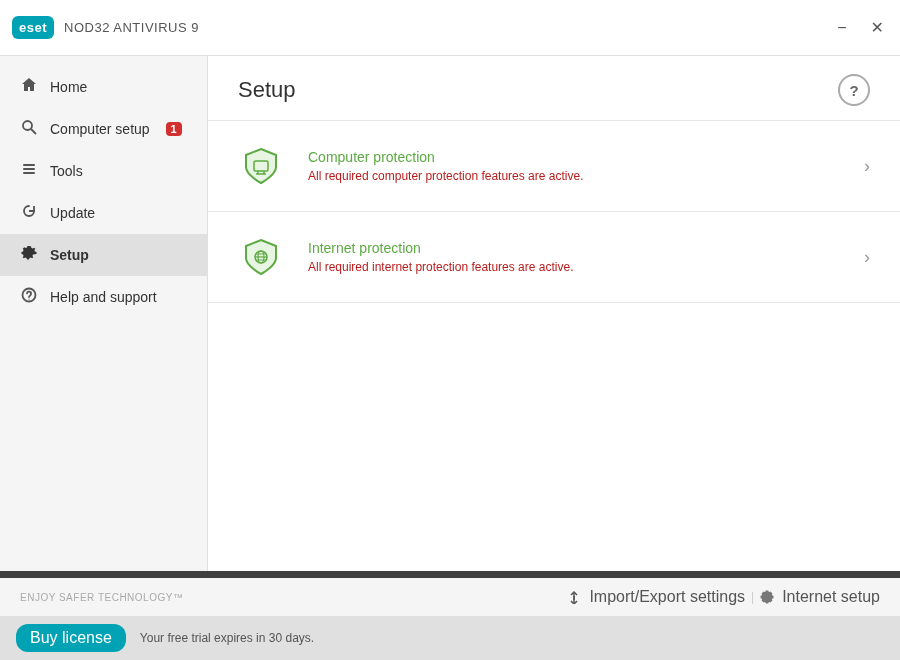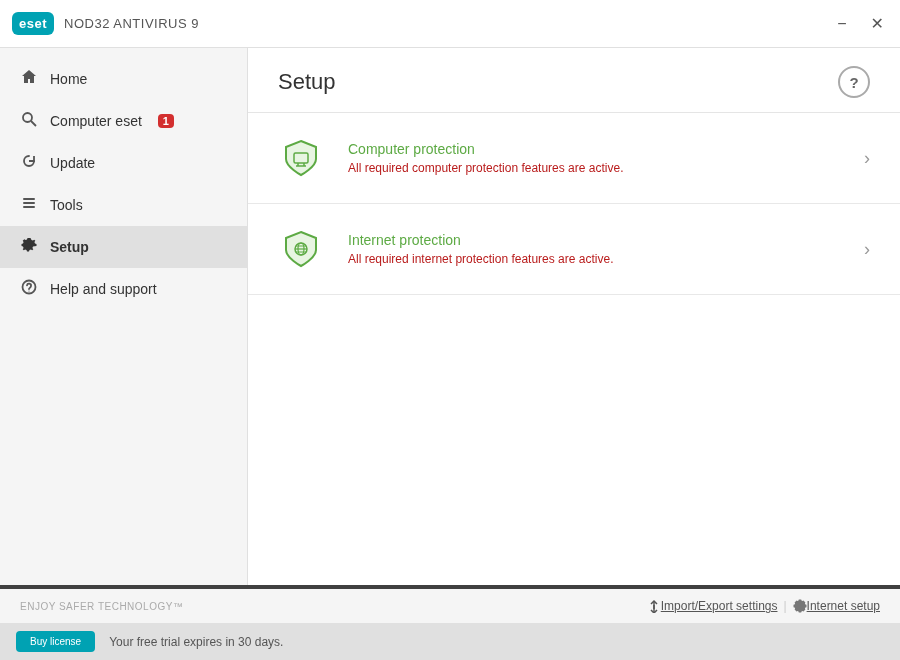--- a/index.html
+++ b/index.html
@@ -9,21 +9,21 @@
       font-family: 'Segoe UI', Arial, sans-serif;
       background: #f0f0f0;
       overflow: hidden;
       display: flex;
       flex-direction: column;
     }
 
     
     .title-bar {
       background: #fff;
-      height: 48px;
+      height: 56px;
       display: flex;
       align-items: center;
       padding: 0 12px;
       border-bottom: 1px solid #e0e0e0;
       position: relative;
     }
     .title-bar-logo {
       display: flex;
       align-items: center;
       gap: 10px;
@@ -64,21 +64,21 @@
 
     
     .main-container {
       display: flex;
       flex: 1;
       overflow: hidden;
     }
 
     
     .sidebar {
-      width: 248px;
+      width: 208px;
       background: #f5f5f5;
       border-right: 1px solid #e0e0e0;
       padding: 10px 0;
       display: flex;
       flex-direction: column;
     }
     .nav-item {
       display: flex;
       align-items: center;
       padding: 11px 20px;
@@ -174,64 +174,63 @@
       font-size: 12px;
       color: #b91c1c;
     }
     .setup-item-chevron {
       color: #999;
       font-size: 18px;
     }
 
     
     .footer {
-      border-top: 4px solid #404040;
+      border-top: 7px solid #404040;
       background: #f5f5f5;
     }
     .footer-top {
       display: flex;
       align-items: center;
       justify-content: space-between;
       padding: 10px 20px;
     }
     .footer-tagline {
       font-size: 10px;
       color: #aaa;
       letter-spacing: 0.5px;
       text-transform: uppercase;
     }
     .footer-actions {
       display: flex;
       align-items: center;
       gap: 6px;
     }
     .footer-link {
-      font-size: 12px;
-      color: #555;
-      cursor: pointer;
-      display: flex;
-      align-items: center;
-      gap: 0;
-      text-decoration: underline;
+      font-size: 16px;
+      color: #555;
+      cursor: pointer;
+      display: flex;
+      align-items: center;
+      gap: 8px;
     }
     .footer-sep { color: #ccc; font-size: 12px; }
     .footer-bottom {
       background: #e0e0e0;
       padding: 8px 16px;
       display: flex;
       align-items: center;
       gap: 14px;
     }
     .buy-license-btn {
       background: #00a2b3;
       color: white;
       border: none;
-      border-radius: 4px;
+      border-radius: 12px;
       padding: 5px 14px;
-      font-size: 10px;
+      font-size: 16px;
       cursor: pointer;
       font-weight: 500;
     }
     .trial-text {
       font-size: 12px;
       color: #555;
     }
   </style>
 </head>
 <body>
@@ -260,43 +259,43 @@
       <span>Home</span>
     </div>
 
     <div class="nav-item">
       <span class="nav-icon">
         <svg width="16" height="16" viewBox="0 0 16 16" fill="none" stroke="#555" stroke-width="1.8">
             <circle cx="6.5" cy="6.5" r="4.5"></circle>
             <line x1="10" y1="10" x2="15" y2="15"></line>
           </svg>
       </span>
-      <span>Computer eset</span>
+      <span>Computer setup</span>
       <span class="nav-badge">1</span>
-    </div>
-
-    <div class="nav-item">
-      <span class="nav-icon">
-        <svg width="16" height="16" viewBox="0 0 16 16" fill="none" stroke="#555" stroke-width="1.8">
-            <path d="M13 8A5 5 0 1 1 8 3" stroke-linecap="round"></path>
-            <polyline points="13,3 13,8 8,8"></polyline>
-          </svg>
-      </span>
-      <span>Update</span>
     </div>
 
     <div class="nav-item">
       <span class="nav-icon">
         <svg width="16" height="16" viewBox="0 0 16 16" fill="#555">
             <rect x="2" y="3" width="12" height="2" rx="1"></rect>
             <rect x="2" y="7" width="12" height="2" rx="1"></rect>
             <rect x="2" y="11" width="12" height="2" rx="1"></rect>
           </svg>
       </span>
       <span>Tools</span>
+    </div>
+
+    <div class="nav-item">
+      <span class="nav-icon">
+        <svg width="16" height="16" viewBox="0 0 16 16" fill="none" stroke="#555" stroke-width="1.8">
+            <path d="M13 8A5 5 0 1 1 8 3" stroke-linecap="round"></path>
+            <polyline points="13,3 13,8 8,8"></polyline>
+          </svg>
+      </span>
+      <span>Update</span>
     </div>
 
     <div class="nav-item active">
       <span class="nav-icon">
         <svg width="16" height="16" viewBox="0 0 16 16" fill="#333">
             <path d="M8 5a3 3 0 1 0 0 6 3 3 0 0 0 0-6zm0 1.5a1.5 1.5 0 1 1 0 3 1.5 1.5 0 0 1 0-3z"></path>
             <path d="M6.5 1l-.5 1.5-1.4.6-1.3-.9L1.7 3.7l.9 1.3-.6 1.4L.5 7v2l1.5.5.6 1.4-.9 1.3 1.1 1.1 1.3-.9 1.4.6.5 1.5h2l.5-1.5 1.4-.6 1.3.9 1.1-1.1-.9-1.3.6-1.4L15.5 9V7l-1.5-.5-.6-1.4.9-1.3-1.1-1.1-1.3.9-1.4-.6L9.5 1h-3z" fill-rule="evenodd"></path>
           </svg>
       </span>
       <span>Setup</span>

